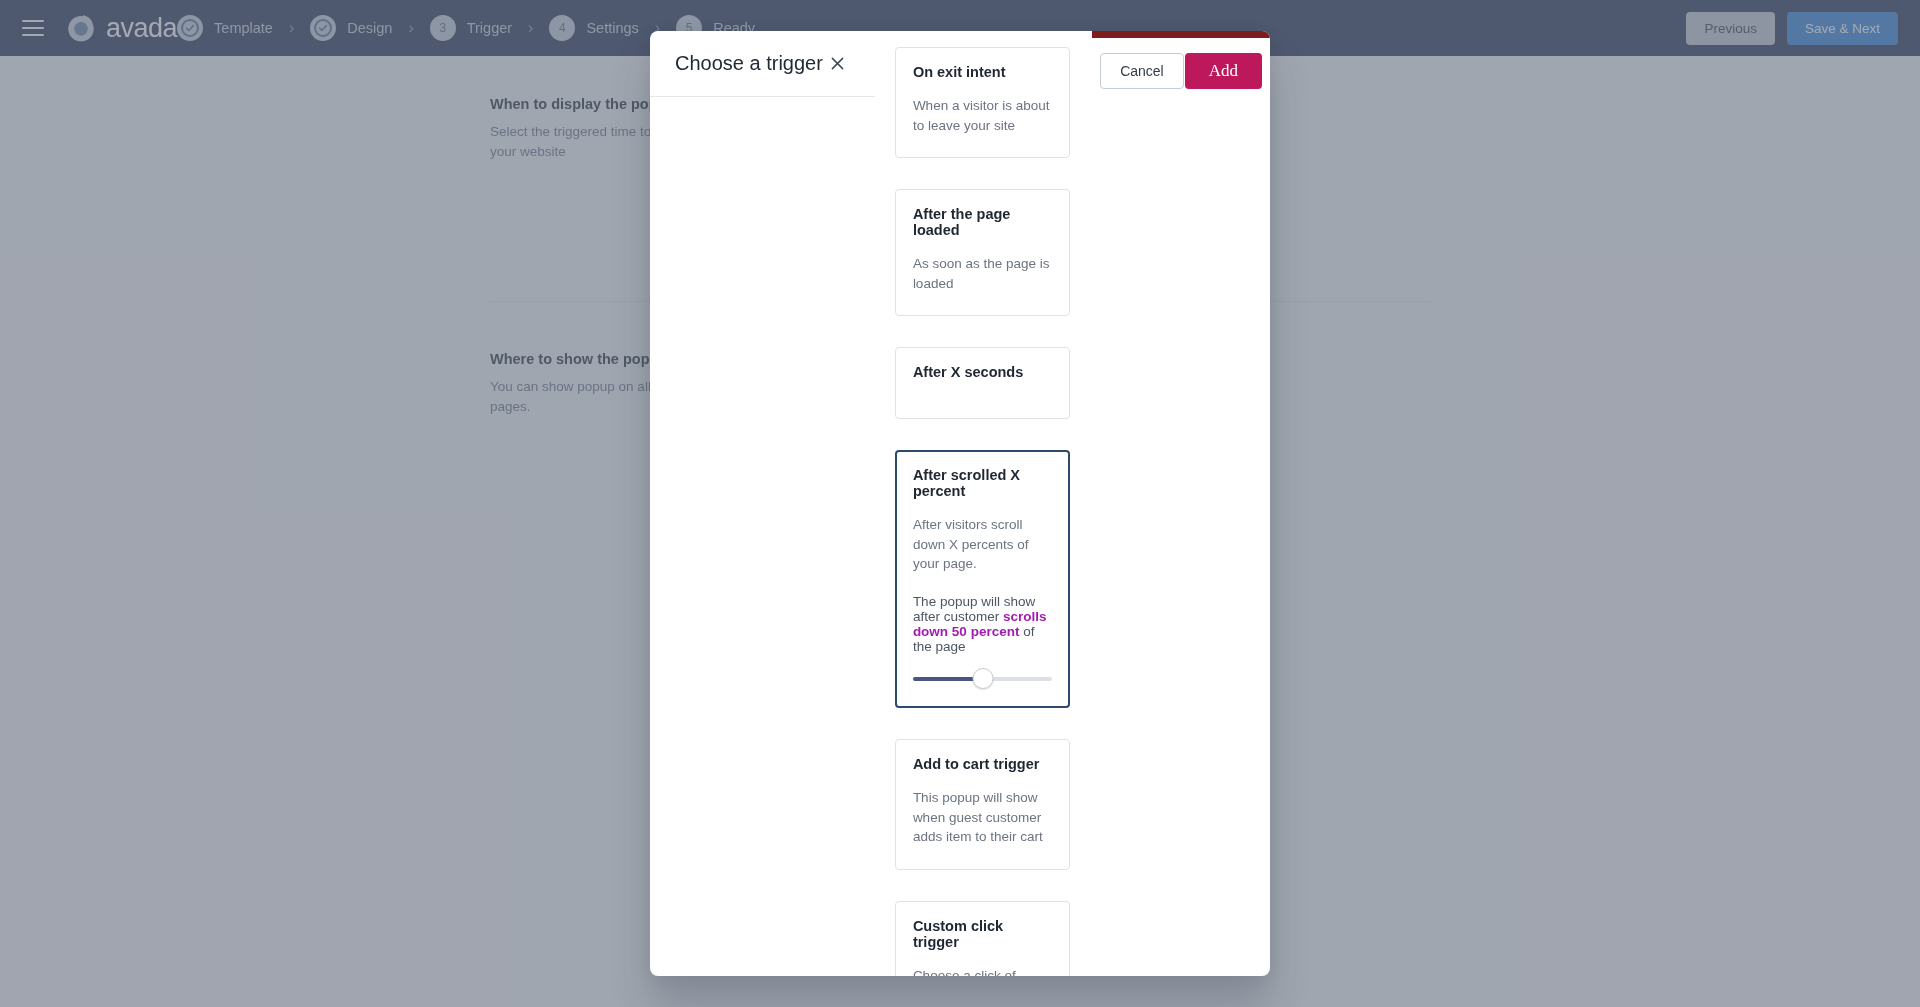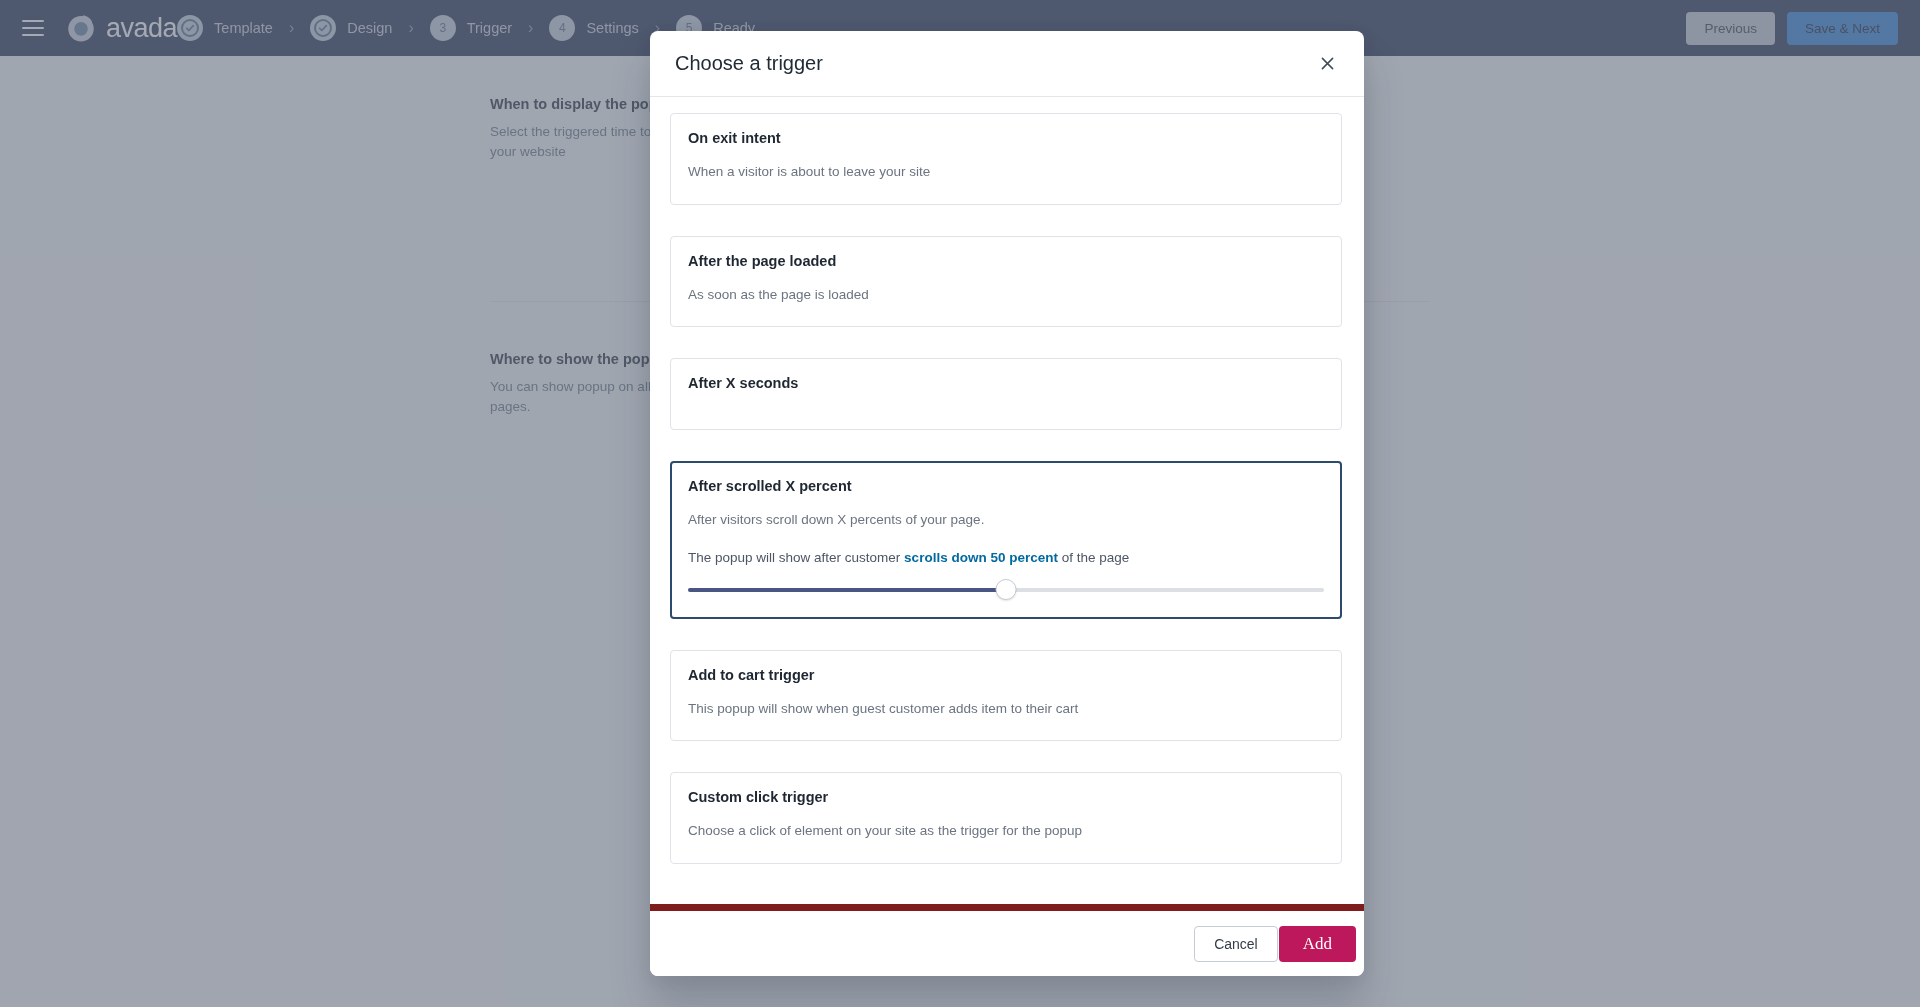--- a/index.html
+++ b/index.html
@@ -51,21 +51,21 @@
   .step-label { color: #c8cedb; font-size: 14.5px; margin-left: 11px; }
   .step-sep { color: #8b94a8; font-size: 16px; margin: 0 16px; }
 
   .topbar-right { margin-left: auto; display: flex; align-items: center; gap: 12px; margin-right: 22px; }
   .btn-prev {
     background: #c3c9d1; color: #2f3845; border: none;
     height: 33px; padding: 0 18px; border-radius: 4px;
     font-size: 13.5px; cursor: pointer; font-family: inherit;
   }
   .btn-savenext {
-    background: #2f7ed8; color: #0f172a; border: none;
+    background: #2f7ed8; color: #ffffff; border: none;
     height: 33px; padding: 0 18px; border-radius: 4px;
     font-size: 13.5px; cursor: pointer; font-family: inherit;
   }
 
   
   .page {
     position: absolute; top: 56px; left: 0;
     width: 1920px; height: 951px;
     background: #f4f6f8;
   }
@@ -122,26 +122,26 @@
     position: absolute; top: 0; left: 0;
     width: 1920px; height: 1007px;
     background: rgba(108,116,132,0.62);
     z-index: 10;
   }
 
   
   .modal {
     position: absolute;
     left: 650px; top: 31px;
-    width: 714px; height: 945px;
+    width: 620px; height: 945px;
     background: #ffffff;
     border-radius: 8px;
     box-shadow: 0 31px 41px rgba(32,42,53,0.2), 0 2px 16px rgba(32,42,54,0.08);
     z-index: 20;
-    display: flex; flex-direction: column;
+    display: flex; flex-direction: row;
     overflow: hidden;
   }
   .modal-head {
     height: 66px; flex: none;
     display: flex; align-items: center;
     padding: 0 22px 0 25px;
     border-bottom: 1px solid #e4e6e8;
   }
   .modal-title { font-size: 20px; color: #212b36; font-weight: 400; }
   .modal-close {
@@ -169,21 +169,21 @@
     background: #ffffff;
     cursor: pointer;
   }
   .tcard.selected {
     border: 2px solid #2c4a6b;
     padding: 15px 16px 16px 16px;
   }
   .tcard h4 { font-size: 14.5px; color: #1f2733; font-weight: 700; margin-bottom: 16px; }
   .tcard p.desc { font-size: 13.5px; color: #6b7480; line-height: 1.45; }
   .tcard p.hint { font-size: 13.5px; color: #4c5664; margin-top: 20px; }
-  .tcard p.hint b { color: #0369a1; font-weight: 700; }
+  .tcard p.hint b { color: #a21caf; font-weight: 700; }
 
   .slider-wrap { margin-top: 14px; padding: 4px 0 2px 0; position: relative; height: 22px; }
   .slider-track {
     position: absolute; left: 0; right: 0; top: 9px;
     height: 4px; background: #dcdfe3; border-radius: 2px;
   }
   .slider-fill {
     position: absolute; left: 0; top: 9px;
     height: 4px; background: #4a5584; border-radius: 2px;
   }

